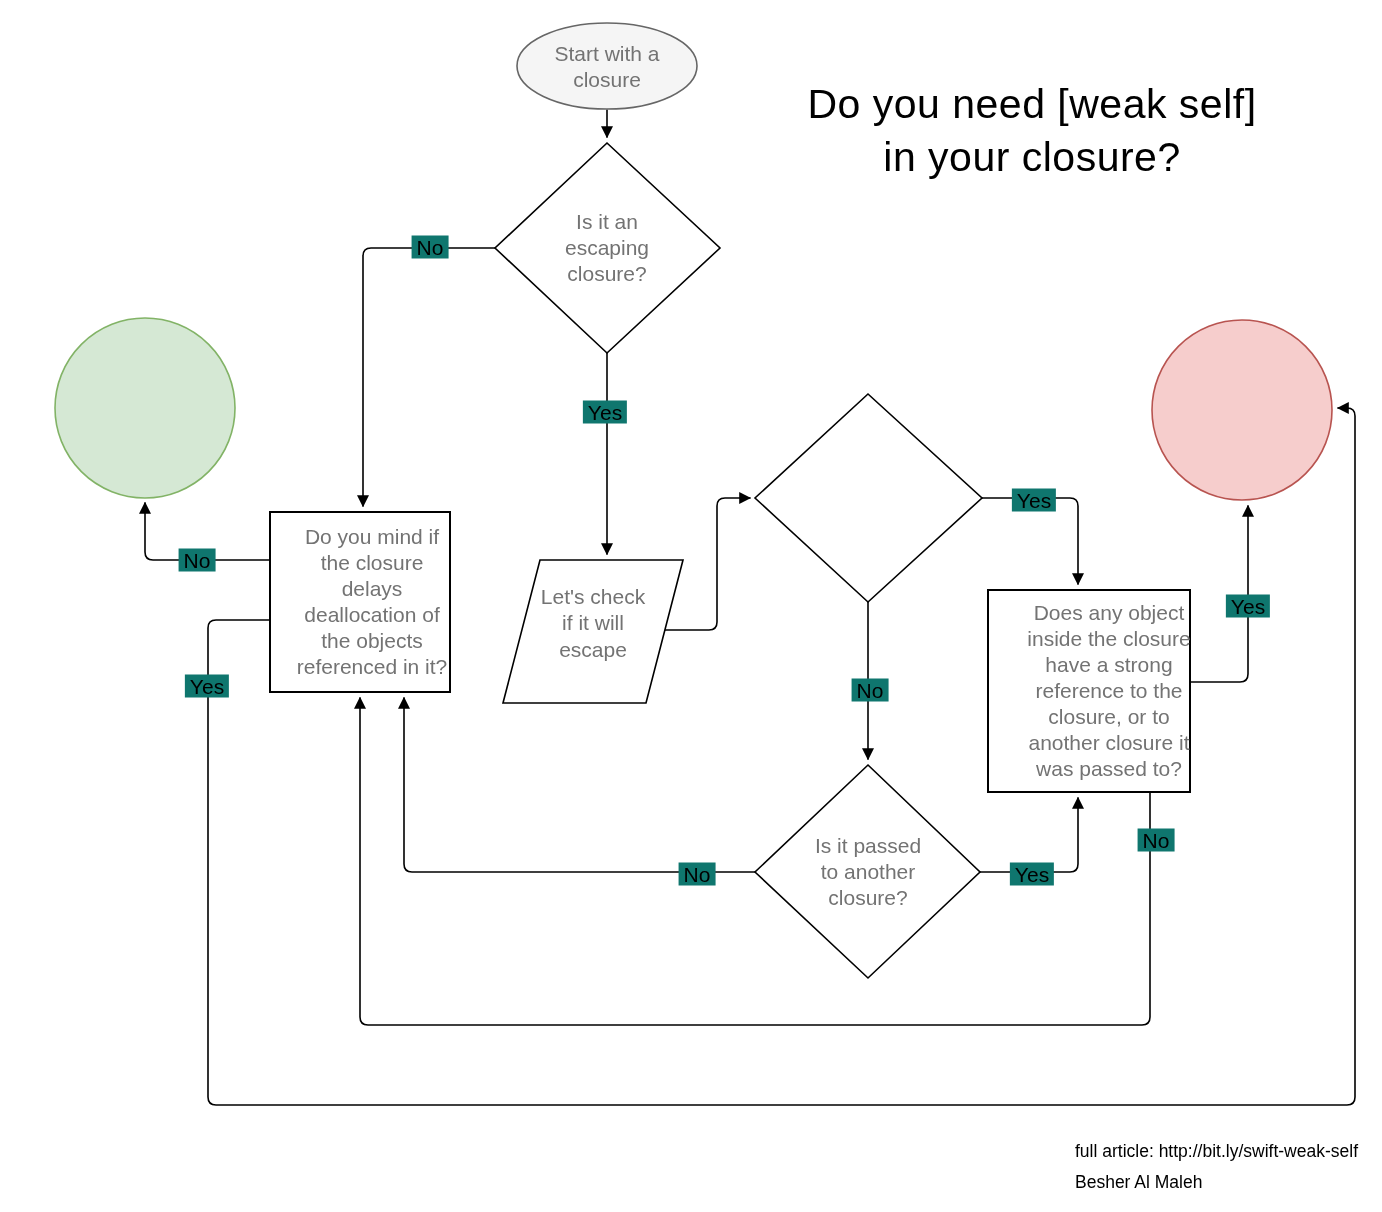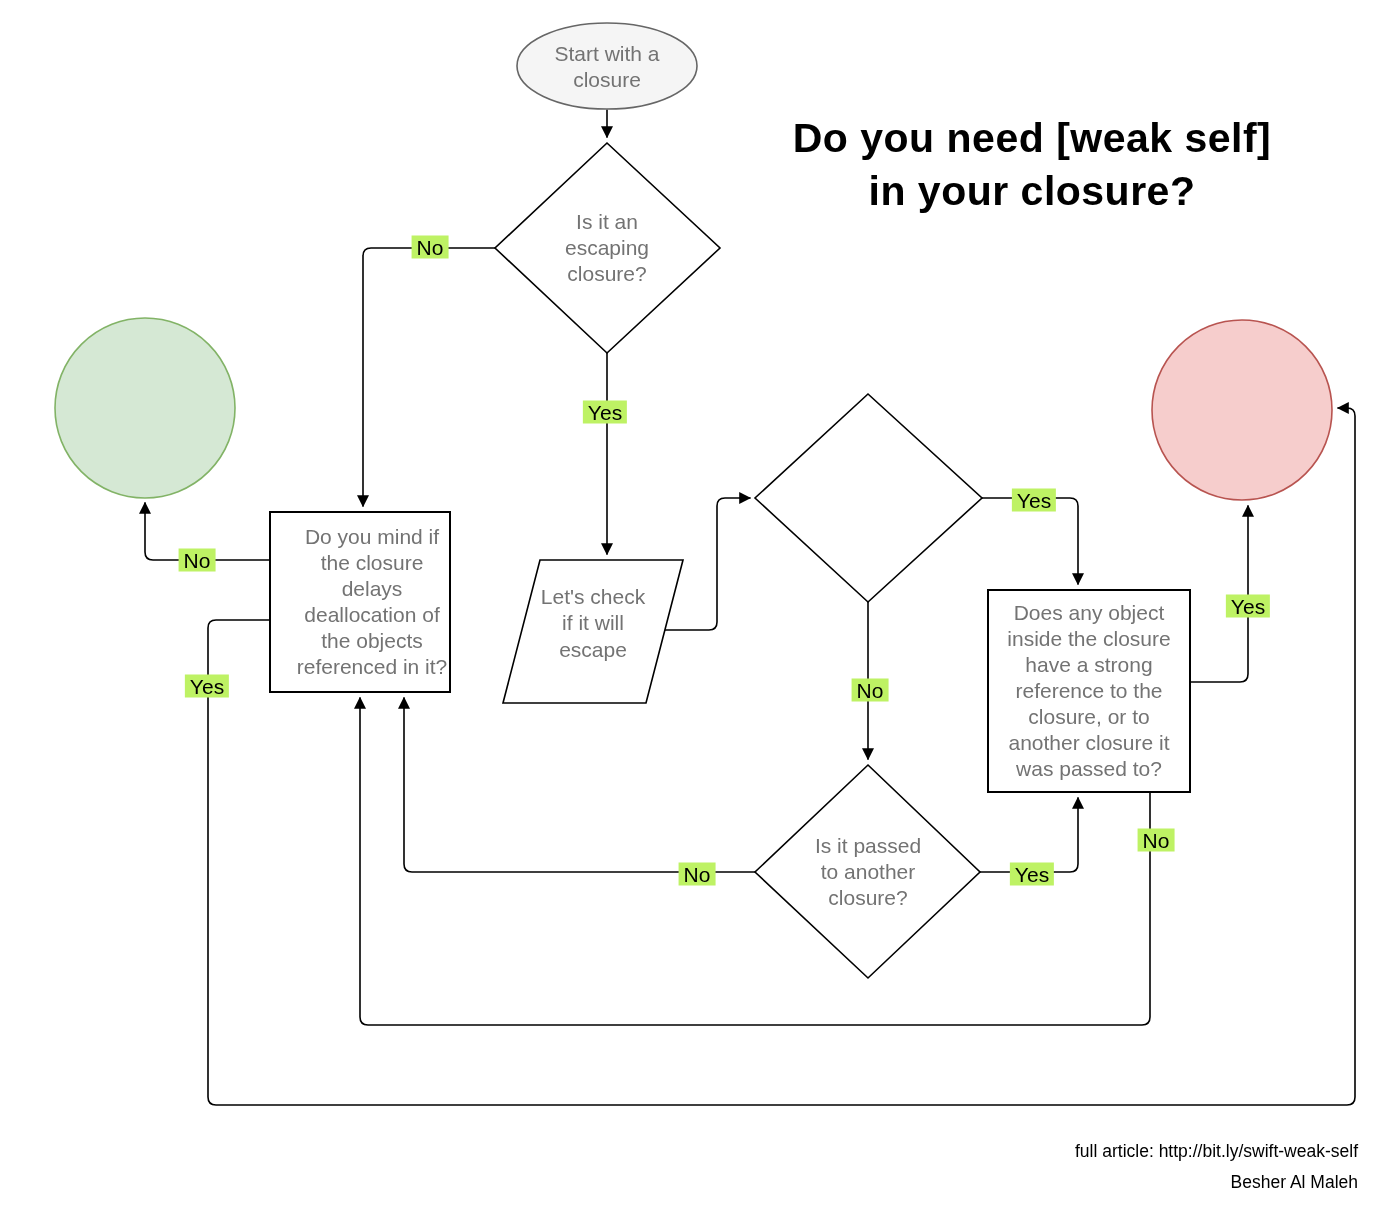--- a/index.html
+++ b/index.html
@@ -21,43 +21,43 @@
     text-align: center;
     white-space: pre-line;
     font-size: 21px;
     line-height: 1.24;
     color: #737373;
     pointer-events: none;
   }
   .edge-label {
     position: absolute;
     transform: translate(-50%, -50%);
-    background: #bef264;
+    background: #0f766e;
     padding: 1px 5px;
     font-size: 21px;
     line-height: 1;
     color: #000000;
   }
   #diagram-title {
     position: absolute;
     left: 742px;
-    top: 112px;
+    top: 78px;
     width: 580px;
     text-align: center;
     font-size: 41px;
-    font-weight: bold;
+    font-weight: normal;
     line-height: 1.3;
     white-space: pre-line;
     letter-spacing: 0.5px;
   }
   #footer-credit {
     position: absolute;
     right: 24px;
     top: 1136px;
-    text-align: right;
+    text-align: left;
     font-size: 17.5px;
     line-height: 1.75;
     white-space: pre-line;
   }
 </style>
 </head>
 <body>
 
 <div id="canvas">
 
@@ -116,21 +116,21 @@
 delays
 deallocation of
 the objects
 referenced in it?</div>
 
   <div class="node-label" style="left:503px; top:552px; width:180px; height:143px;">Let's check
 if it will
 escape</div>
 
 
-  <div class="node-label" style="left:990px; top:592px; width:198px; height:198px;">Does any object
+  <div class="node-label" style="left:990px; top:592px; width:198px; height:198px;padding-left:20px;">Does any object
 inside the closure
 have a strong
 reference to the
 closure, or to
 another closure it
 was passed to?</div>
 
   <div class="node-label" style="left:769px; top:812px; width:198px; height:120px;">Is it passed
 to another
 closure?</div>

